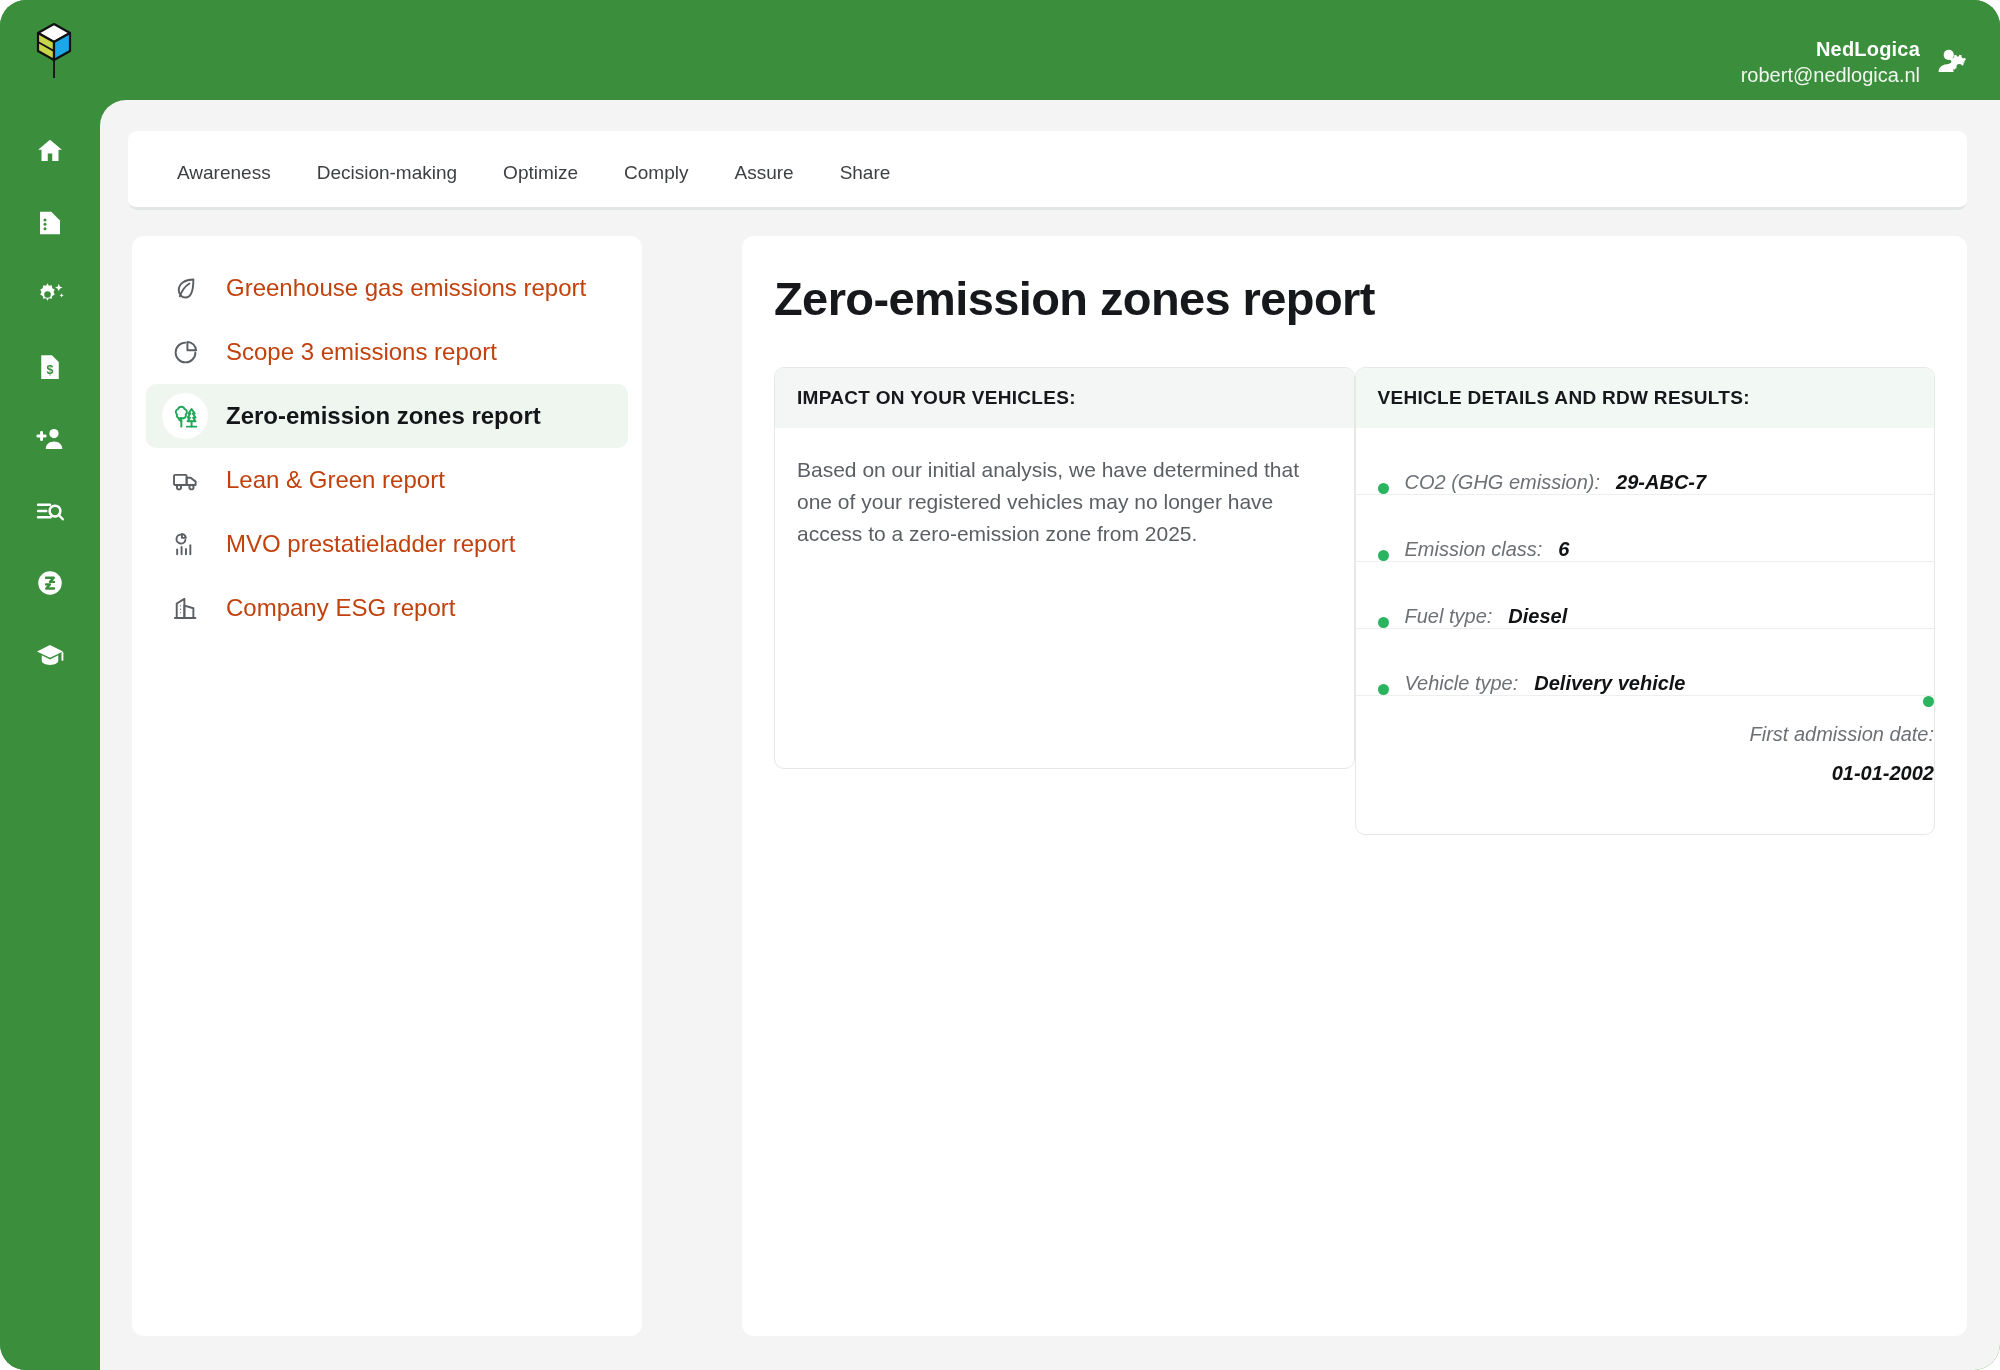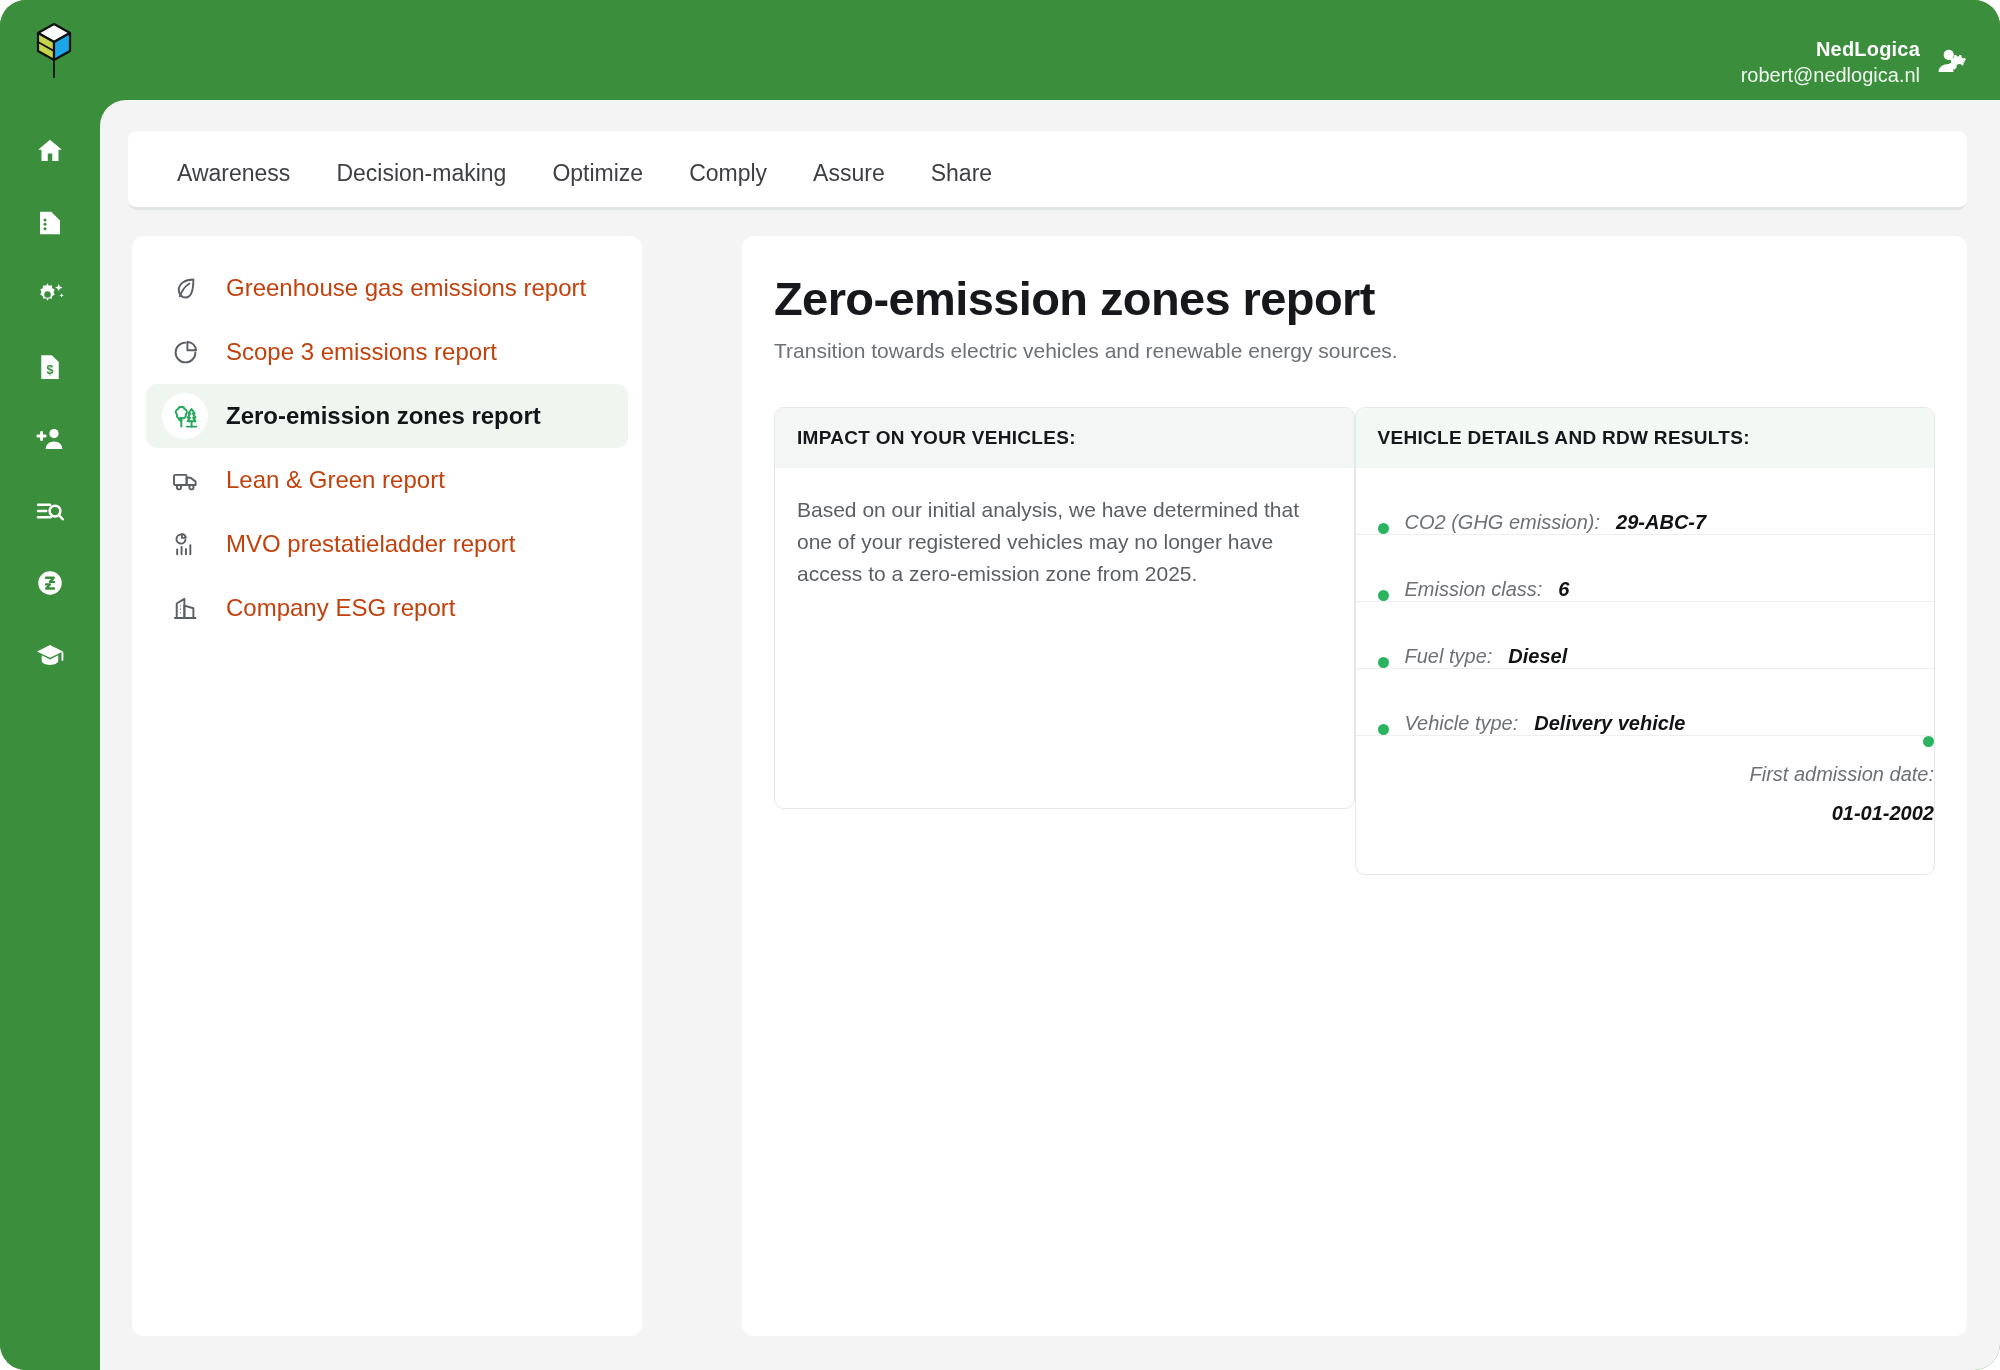--- a/index.html
+++ b/index.html
@@ -69,21 +69,21 @@
   .tabcard {
     position: absolute; left: 28px; top: 31px;
     width: 1839px; height: 79px;
     background: #ffffff;
     border-radius: 9px;
     border-bottom: 3px solid #E3E7E4;
     display: flex; align-items: center;
     padding-left: 26px;
   }
   .tab {
-    font-size: 23px; color: #3d3f42;
+    font-size: 19px; color: #3d3f42;
     padding: 0 23px;
     cursor: pointer; white-space: nowrap; margin-top: 8px;
   }
 
   
   .listpanel {
     position: absolute; left: 32px; top: 136px;
     width: 510px; height: 1100px;
     background: #ffffff;
     border-radius: 12px;
@@ -378,21 +378,20 @@
             <circle cx="7.6" cy="15.6" r=".55" fill="#5b5f63" stroke="none"></circle>
           </svg>
         </span>
         <span class="report-label">Company ESG report</span>
       </div>
     </div>
 
     <div class="mainpanel">
 
       <h1 class="report-title">Zero-emission zones report</h1>
-      <p class="report-sub">Transition towards electric vehicles and renewable energy sources.</p>
 
       <div class="cards">
 
         <div class="card left">
           <div class="card-head">IMPACT ON YOUR VEHICLES:</div>
           <div class="card-body">
             <p class="impact-text">Based on our initial analysis, we have determined that one of your registered vehicles may no longer have access to a zero-emission zone from 2025.</p>
           </div>
         </div>
 

